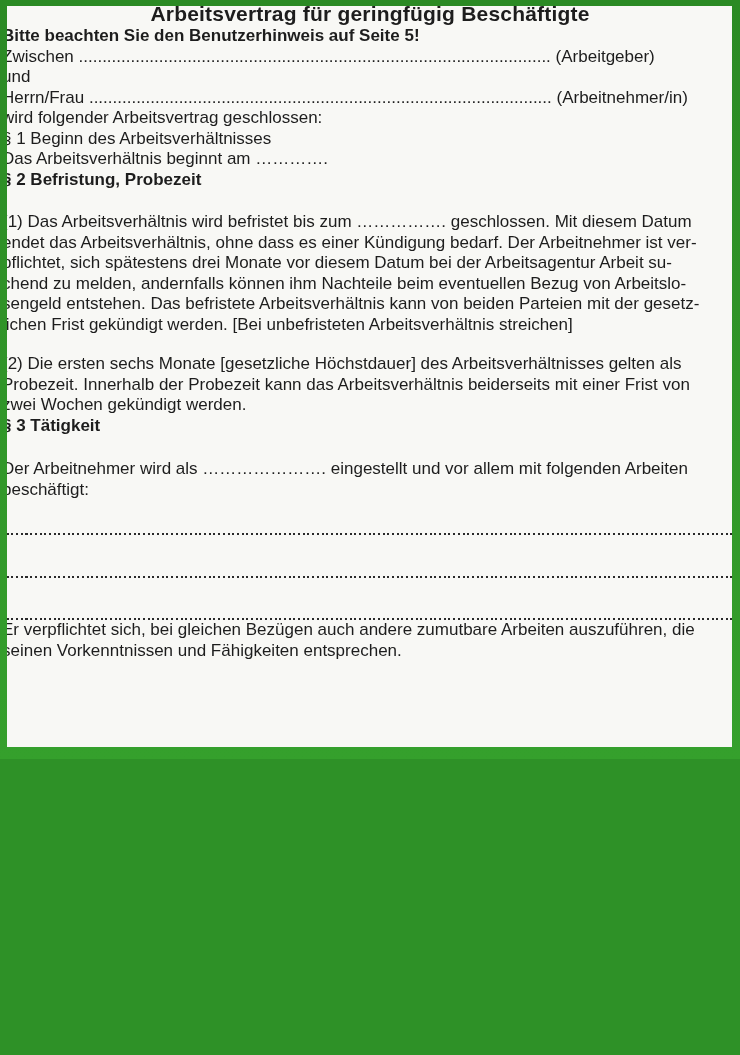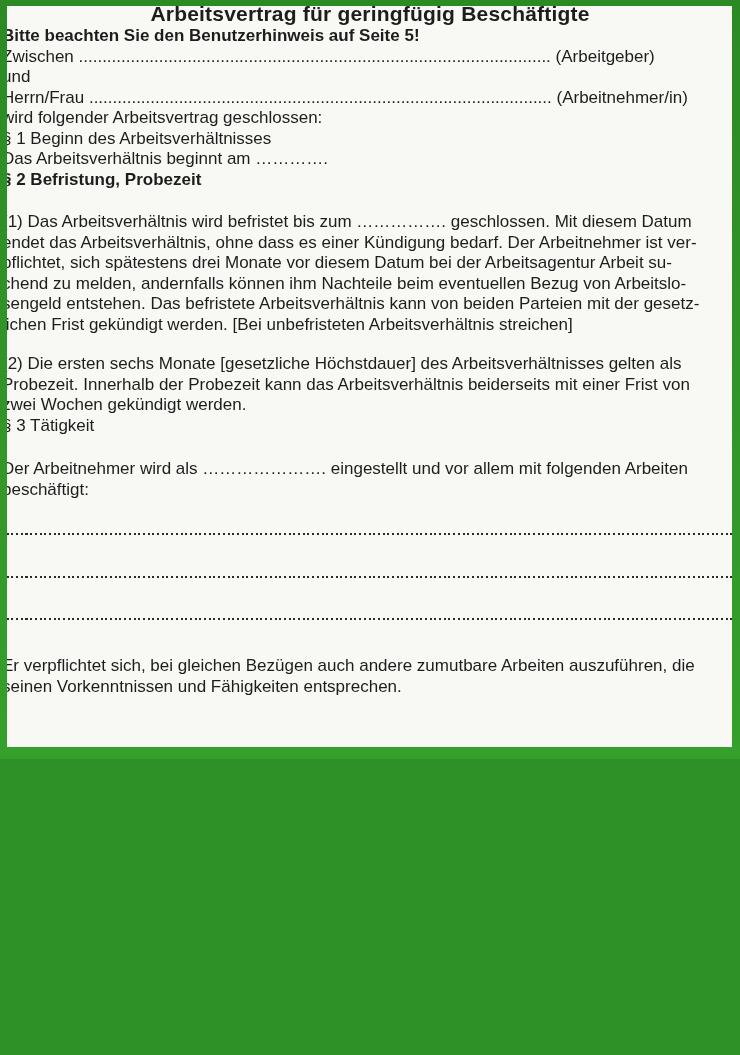--- a/index.html
+++ b/index.html
@@ -11,27 +11,27 @@
   .notice{margin-top:50px;font-weight:bold;}
   .l-zwischen{margin-top:42px;}
   .l-und{margin-top:20px;}
   .l-herrnfrau{margin-top:21px;}
   .l-wird{margin-top:40px;}
   .h-s1{margin-top:87px;font-weight:normal;}
   .s1-body{margin-top:23px;}
   .h-s2{margin-top:21px;font-weight:bold;}
   .s2-p1{margin-top:22px;}
   .s2-p2{margin-top:19px;}
-  .h-s3{margin-top:25px;font-weight:normal;}
+  .h-s3{margin-top:25px;font-weight:bold;}
   .s3-intro{margin-top:23px;}
   .dotline{height:2px;background:repeating-linear-gradient(90deg,#2a2a2a 0 2px,transparent 2px 4.7px);}
   .dot1{margin-top:33px;}
   .dot2{margin-top:41px;}
   .dot3{margin-top:40px;}
-  .s3-note{margin-top:36px;}
+  .s3-note{}
   .watermark{position:absolute;left:23px;top:1008px;font-size:9px;line-height:10px;color:#9a9a96;opacity:.55;font-family:"Liberation Sans",sans-serif;}
   .pagenum{position:absolute;right:-7px;top:1020px;font-size:15px;color:#3a3a3a;font-family:"Liberation Sans",sans-serif;}
 </style>
 </head>
 <body>
 
 <div class="frame">
   <div class="page">
 
     <div class="content">

